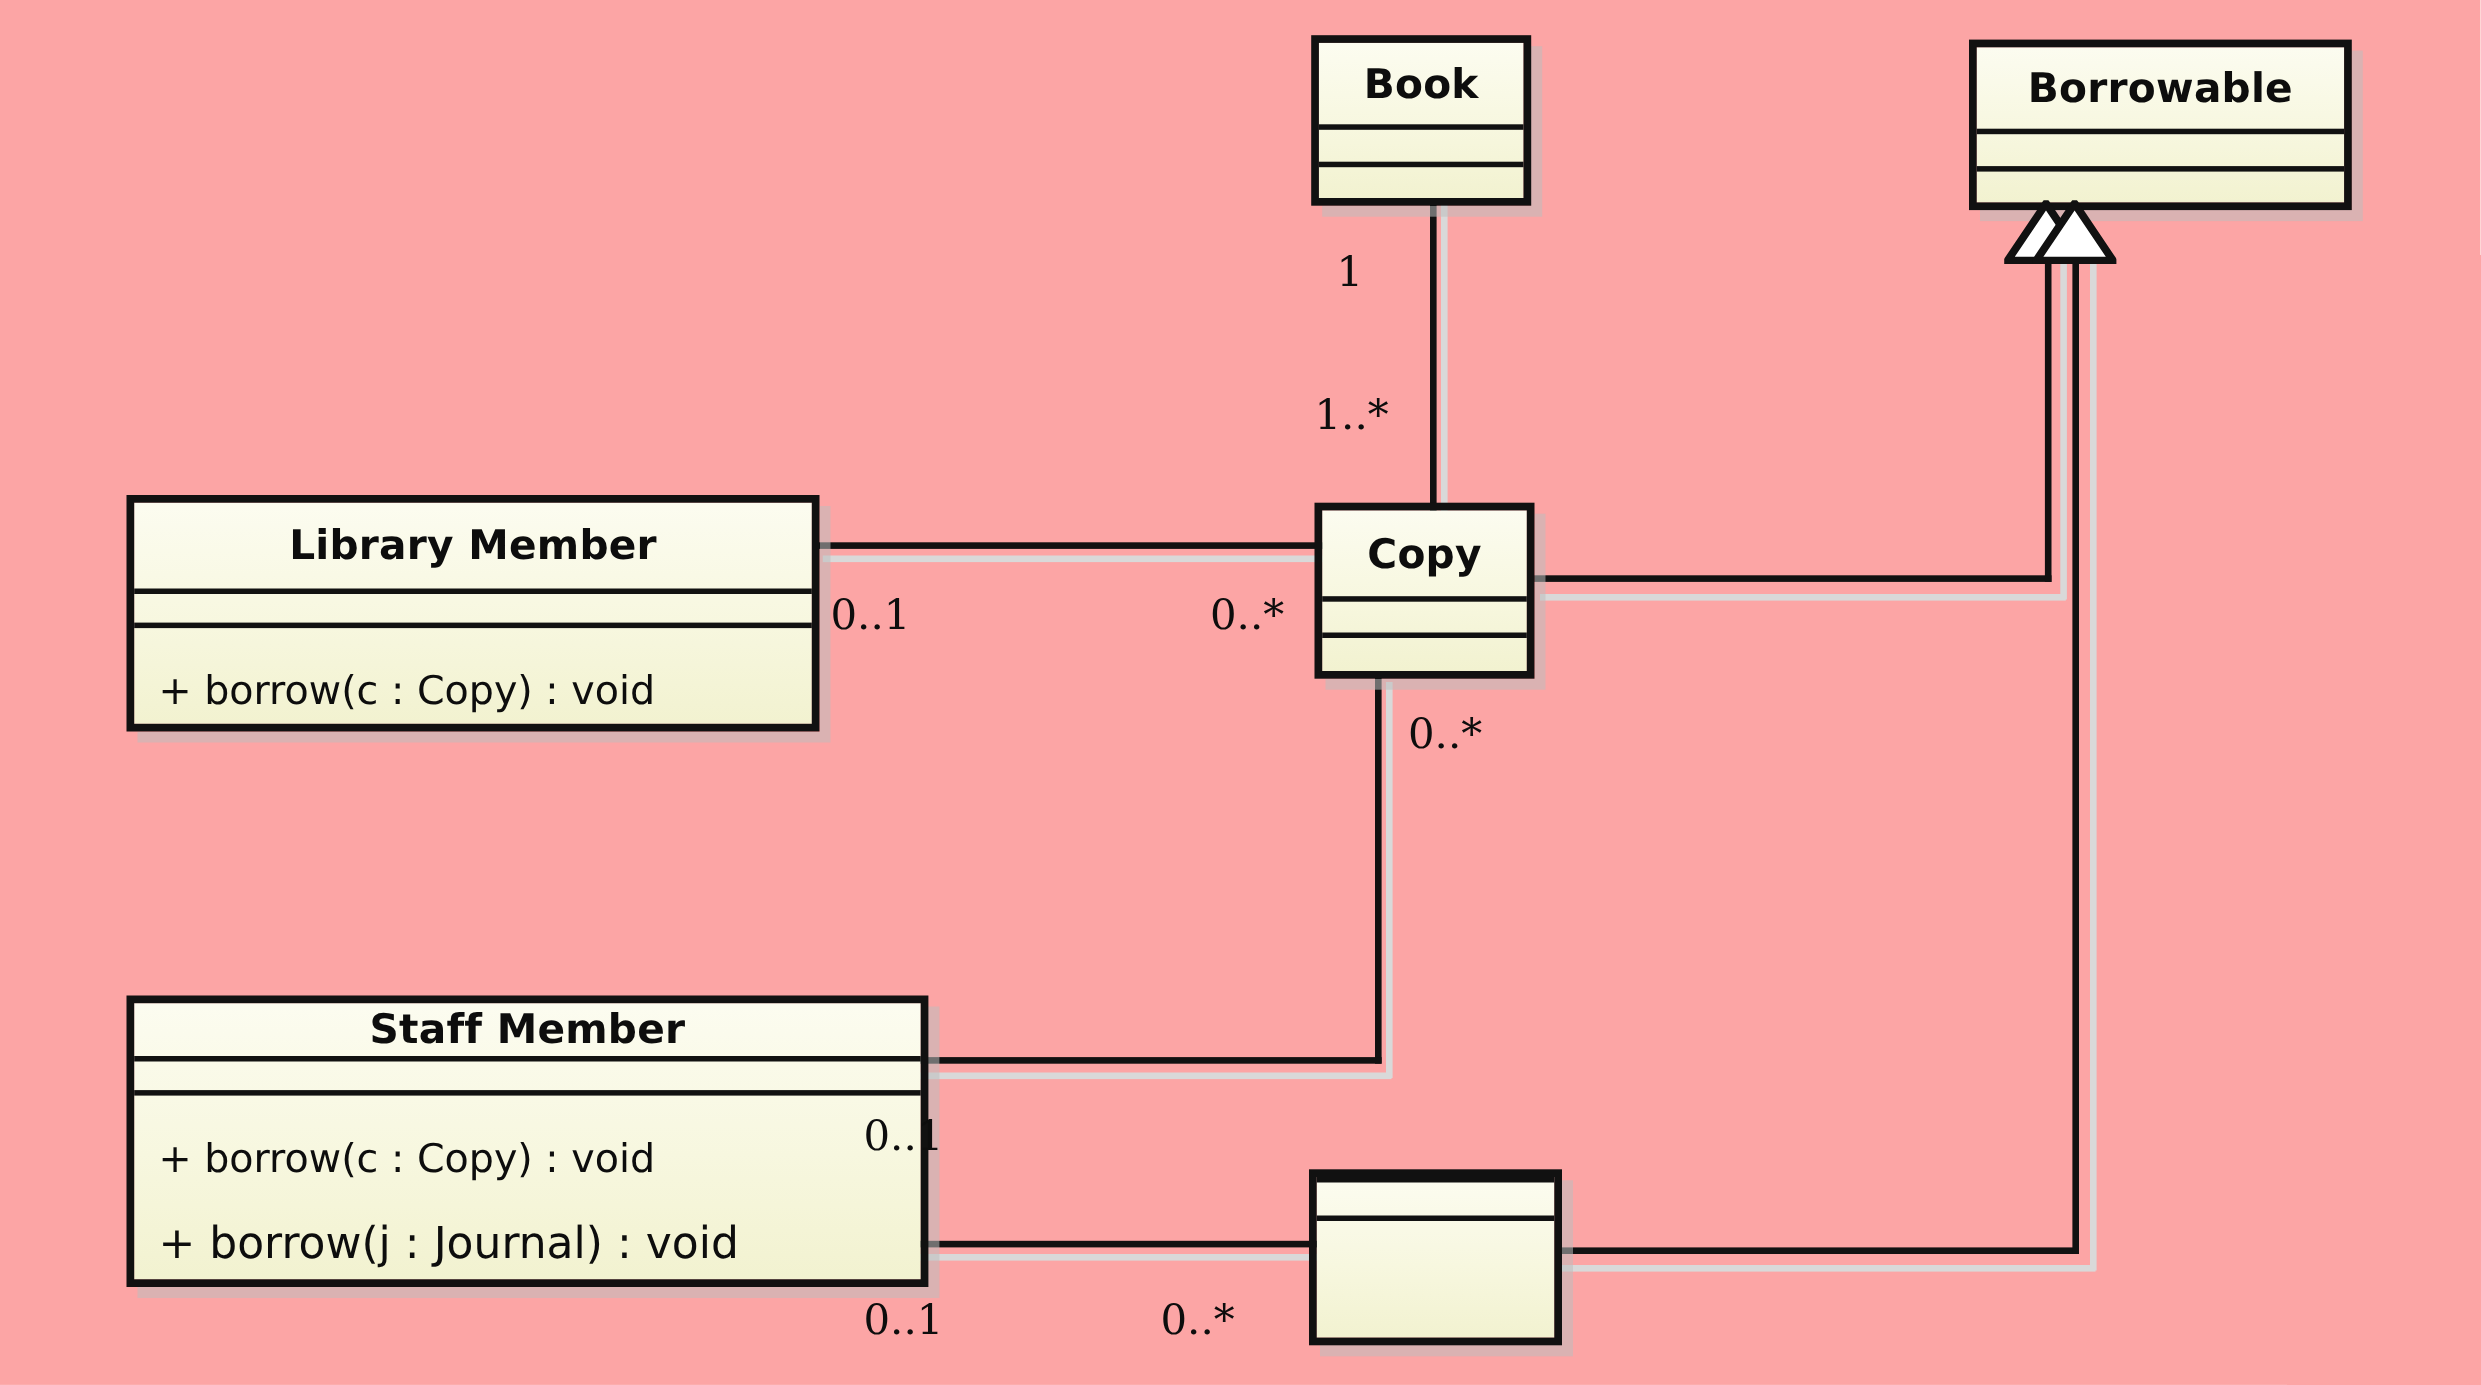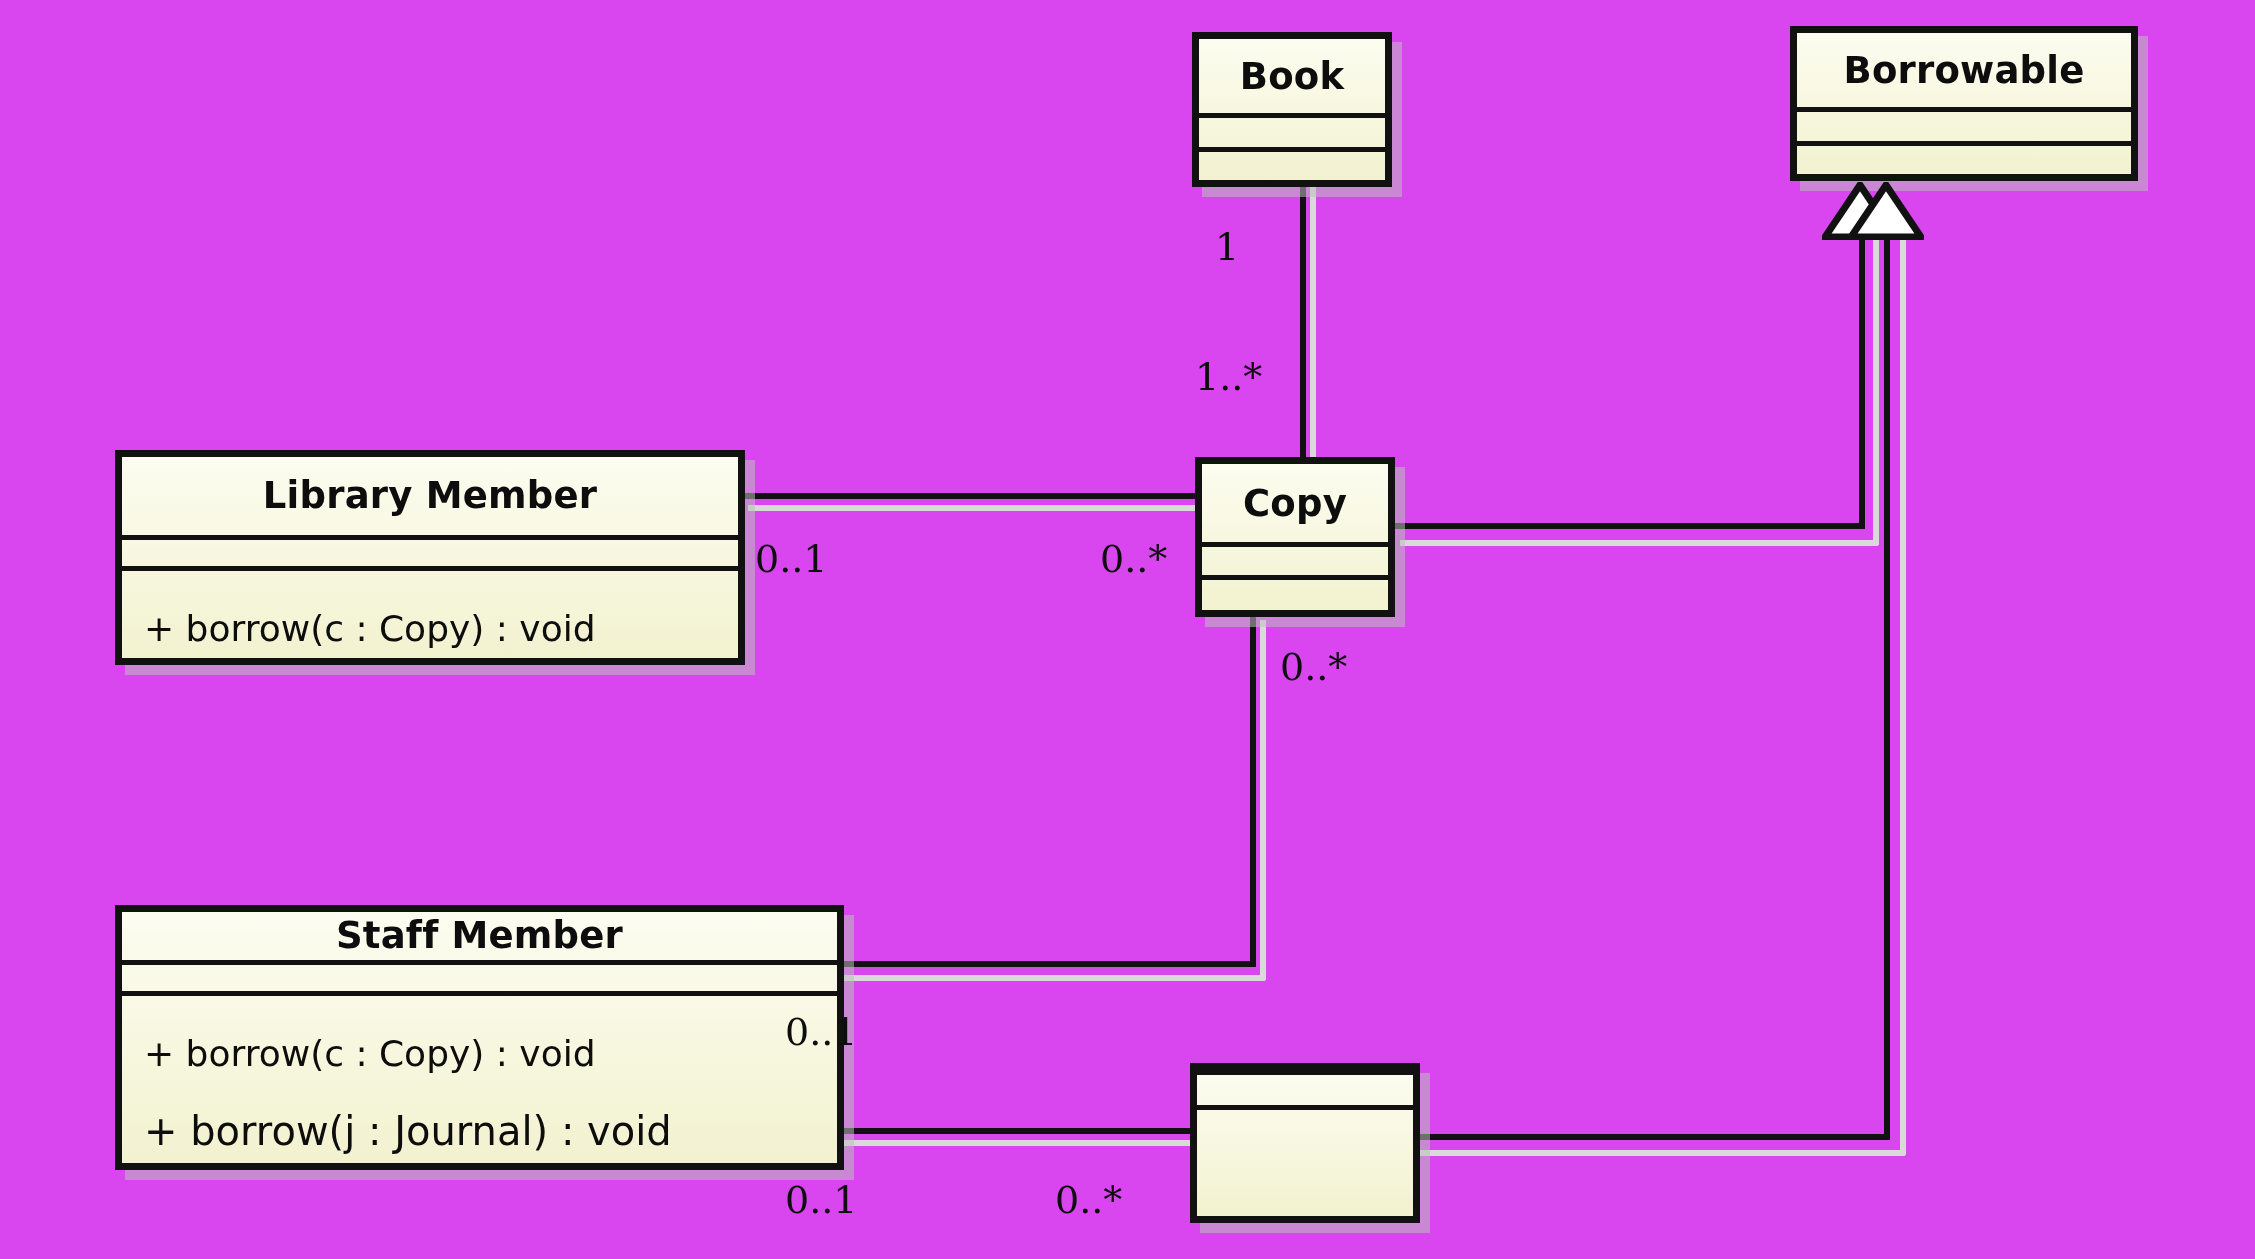--- a/index.html
+++ b/index.html
@@ -4,21 +4,21 @@
 <style>
   html, body {
     margin: 0;
     padding: 0;
     background: #ffffff;
   }
   #canvas {
     position: relative;
     width: 2255px;
     height: 1259px;
-    background: #d946ef;
+    background: #fca5a5;
     font-family: "DejaVu Sans", "Liberation Sans", sans-serif;
     overflow: hidden;
   }
   
   .uml-class {
     position: absolute;
     box-sizing: border-box;
     border: 7px solid #111111;
     background: linear-gradient(to bottom, #fcfcf0 0%, #f7f7df 55%, #f2f2d0 100%);
     box-shadow: 10px 10px 0 0 rgba(190,190,190,0.55);
@@ -124,21 +124,21 @@
   </svg>
 
   <div class="uml-class" style="left:1192px; top:32px; width:200px; height:155px;">
     <div class="uml-name" style="height:74px; font-size:37px;">Book</div>
     <div class="uml-sep"></div>
     <div class="uml-attrs" style="height:29px;"></div>
     <div class="uml-sep"></div>
     <div class="uml-ops"></div>
   </div>
 
-  <div class="uml-class" style="left:1790px; top:26px; width:348px; height:155px;">
+  <div class="uml-class" style="left:1790px; top:36px; width:348px; height:155px;">
     <div class="uml-name" style="height:74px; font-size:37px;">Borrowable</div>
     <div class="uml-sep"></div>
     <div class="uml-attrs" style="height:29px;"></div>
     <div class="uml-sep"></div>
     <div class="uml-ops"></div>
   </div>
 
   <div class="uml-class" style="left:115px; top:450px; width:630px; height:215px;">
     <div class="uml-name" style="height:78px; font-size:37px;">Library Member</div>
     <div class="uml-sep"></div>

